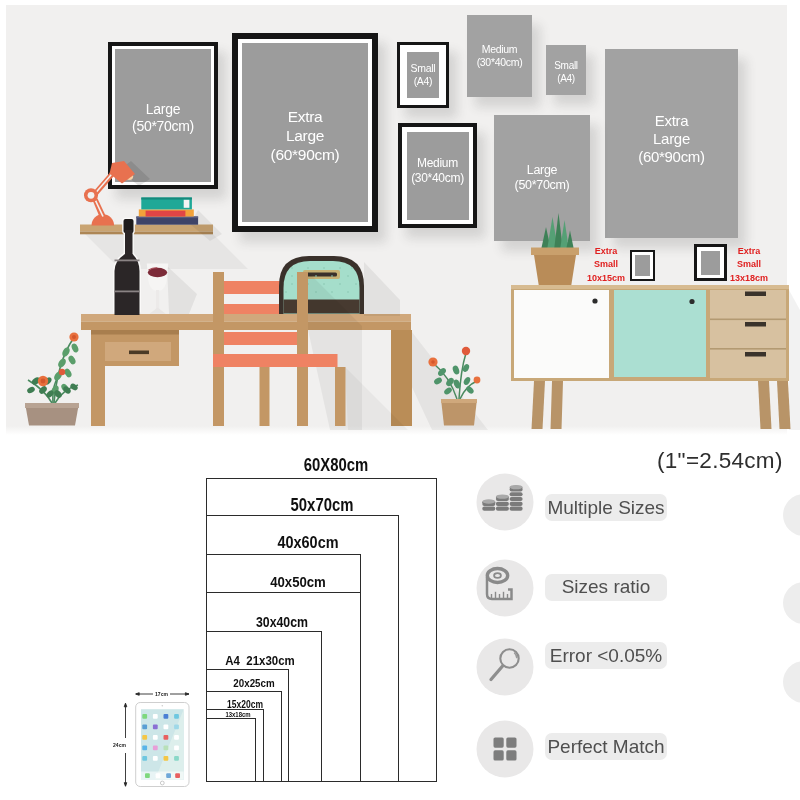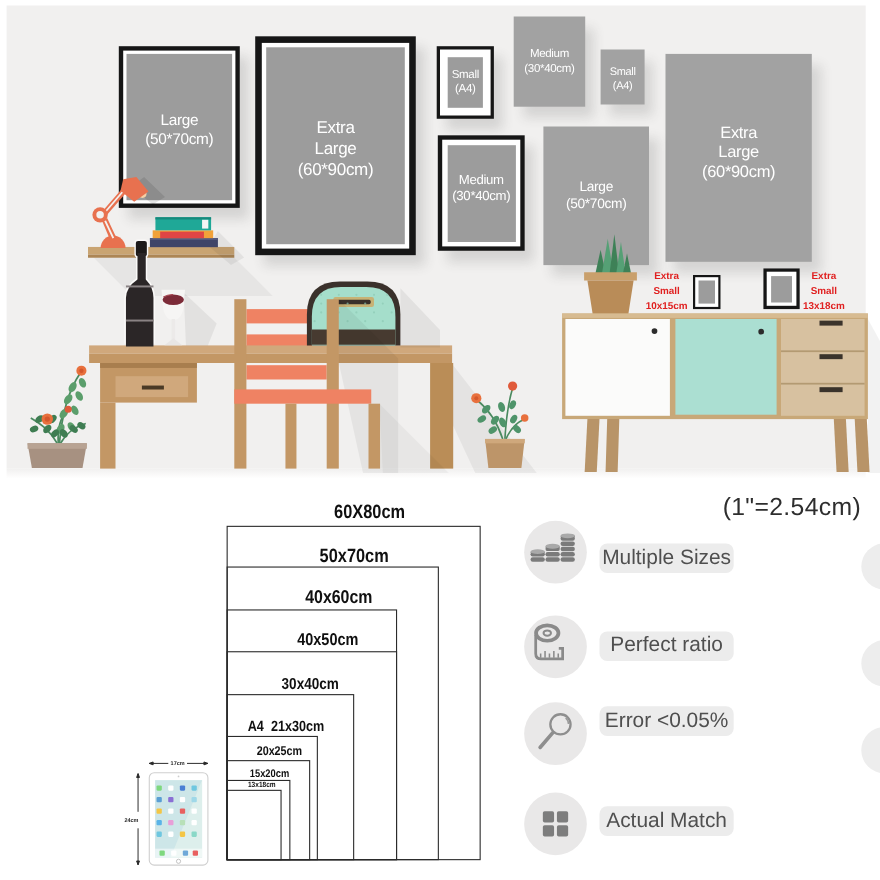--- a/index.html
+++ b/index.html
@@ -401,21 +401,21 @@
       <line x1="19.5" y1="39" x2="19.5" y2="32.8"></line>
       <line x1="23.5" y1="39" x2="23.5" y2="35"></line>
       <line x1="27.5" y1="39" x2="27.5" y2="32.8"></line>
       <line x1="31.5" y1="39" x2="31.5" y2="35"></line>
     </g>
     <ellipse cx="21.5" cy="16.5" rx="10.2" ry="7" fill="#e9e8e8" stroke="#8a8a8a" stroke-width="3.4"></ellipse>
     <ellipse cx="21.5" cy="16.5" rx="3.4" ry="2.4" fill="#e9e8e8" stroke="#8a8a8a" stroke-width="1.8"></ellipse>
   </g>
 </svg>
 
-<div class="pill" style="top:573.5px">Perfect ratio</div>
+<div class="pill" style="top:573.5px">Sizes ratio</div>
 
 <svg class="abs" style="left:476px;top:638px" width="58" height="58" viewBox="0 0 58 58">
   <circle cx="29" cy="29" r="28.5" fill="#e9e8e8"></circle>
   <g>
     <circle cx="33.5" cy="20.5" r="9.2" fill="none" stroke="#8e8e8e" stroke-width="2.1"></circle>
     <path d="M38.2,14.6 A7.2,7.2 0 0 1 40.8,20.2" fill="none" stroke="#9a9a9a" stroke-width="1.4"></path>
     <line x1="26.6" y1="28" x2="15" y2="41.5" stroke="#8e8e8e" stroke-width="3.3" stroke-linecap="round"></line>
   </g>
 </svg>
 
@@ -424,13 +424,13 @@
 <svg class="abs" style="left:476px;top:720px" width="58" height="58" viewBox="0 0 58 58">
   <circle cx="29" cy="29" r="28.5" fill="#e9e8e8"></circle>
   <g fill="#7d7d7d">
     <rect x="17.5" y="17.5" width="10.2" height="10.2" rx="1.6"></rect>
     <rect x="30.3" y="17.5" width="10.2" height="10.2" rx="1.6"></rect>
     <rect x="17.5" y="30.3" width="10.2" height="10.2" rx="1.6"></rect>
     <rect x="30.3" y="30.3" width="10.2" height="10.2" rx="1.6"></rect>
   </g>
 </svg>
 
-<div class="pill" style="top:733.2px">Actual Match</div>
+<div class="pill" style="top:733.2px">Perfect Match</div>
 
 </body></html>

